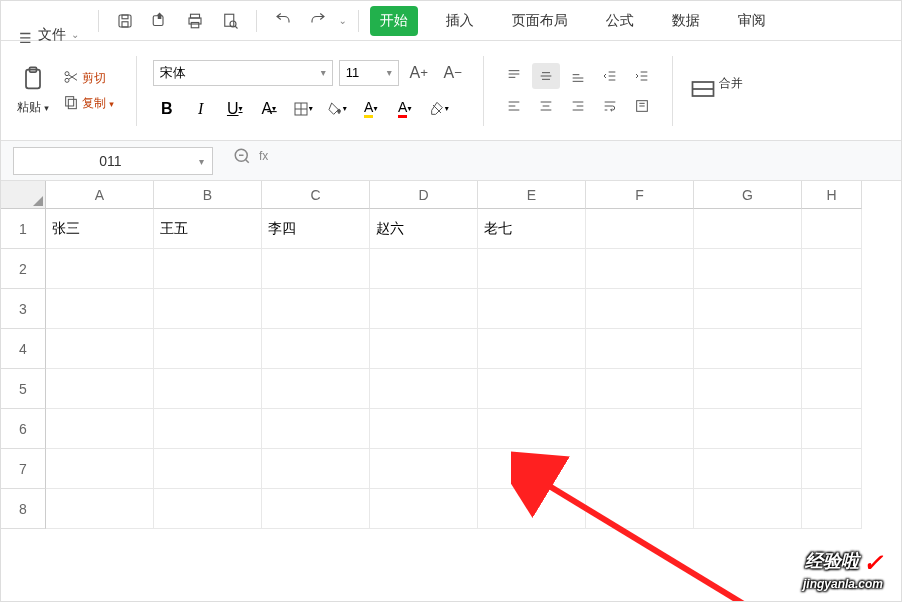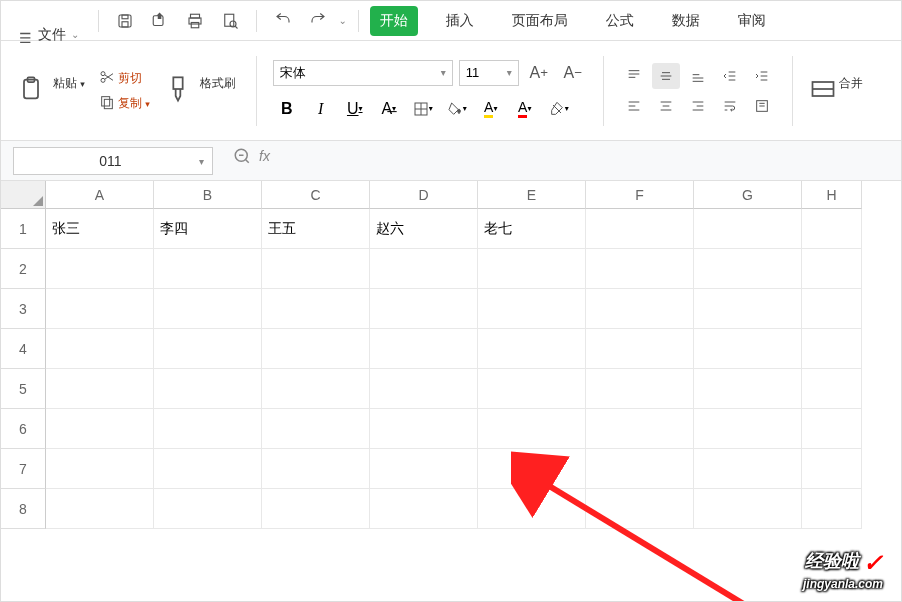--- a/index.html
+++ b/index.html
@@ -95,23 +95,23 @@
       padding: 8px 12px;
       gap: 10px;
     }
     .ribbon-group {
       display: flex;
       align-items: center;
       gap: 4px;
     }
     .ribbon-col {
       display: flex;
-      flex-direction: row;
-      align-items: flex-start;
-      gap: 8px;
+      flex-direction: column;
+      align-items: center;
+      gap: 2px;
       padding: 2px 4px;
     }
     .ribbon-btn {
       display: flex;
       align-items: center;
       gap: 3px;
       padding: 2px 6px;
       cursor: pointer;
       font-size: 12px;
       color: #c2410c;
@@ -236,22 +236,21 @@
       flex: 1;
       text-align: center;
     }
     .fx-area {
       display: flex;
       align-items: center;
       gap: 8px;
       color: #888;
     }
     .fx-icon {
-      font-style: italic;
-      font-size: 14px;
+      font-size: 12px;
     }
     .grid-area {
       position: relative;
       background: #fff;
     }
     .col-headers {
       display: flex;
       height: 28px;
     }
     .corner {
@@ -430,29 +429,20 @@
       </div>
       <div class="ribbon-btn">
         <span class="ribbon-small-icon">
           <svg viewBox="0 0 24 24">
               <rect x="4" y="4" width="12" height="14"></rect>
               <rect x="8" y="8" width="12" height="14"></rect>
             </svg>
         </span>
         <span><span>复制</span> <span style="font-size:9px">▾</span></span>
       </div>
-    </div>
-    <div class="ribbon-col">
-      <div class="ribbon-big-icon">
-        <svg viewBox="0 0 24 24">
-            <rect x="8" y="2" width="8" height="10"></rect>
-            <path d="M10 12v6l2 4 2-4v-6"></path>
-          </svg>
-      </div>
-      <span class="label">格式刷</span>
     </div>
   </div>
   <div class="vdivider"></div>
   <div style="display:flex;flex-direction:column;gap:4px">
     <div style="display:flex;gap:6px;align-items:center">
       <div class="font-select">
         <span>宋体</span>
         <span class="chevron-down">▾</span>
       </div>
       <div class="size-select">
@@ -590,22 +580,22 @@
     <div class="col-header">C</div>
     <div class="col-header">D</div>
     <div class="col-header">E</div>
     <div class="col-header">F</div>
     <div class="col-header">G</div>
     <div class="col-header narrow">H</div>
   </div>
   <div class="data-row">
     <div class="row-header">1</div>
     <div class="cell">张三</div>
+    <div class="cell">王五</div>
     <div class="cell">李四</div>
-    <div class="cell">王五</div>
     <div class="cell">赵六</div>
     <div class="cell">老七</div>
     <div class="cell"></div>
     <div class="cell"></div>
     <div class="cell narrow"></div>
   </div>
   <div class="data-row">
     <div class="row-header">2</div>
     <div class="cell"></div>
       <div class="cell"></div>

